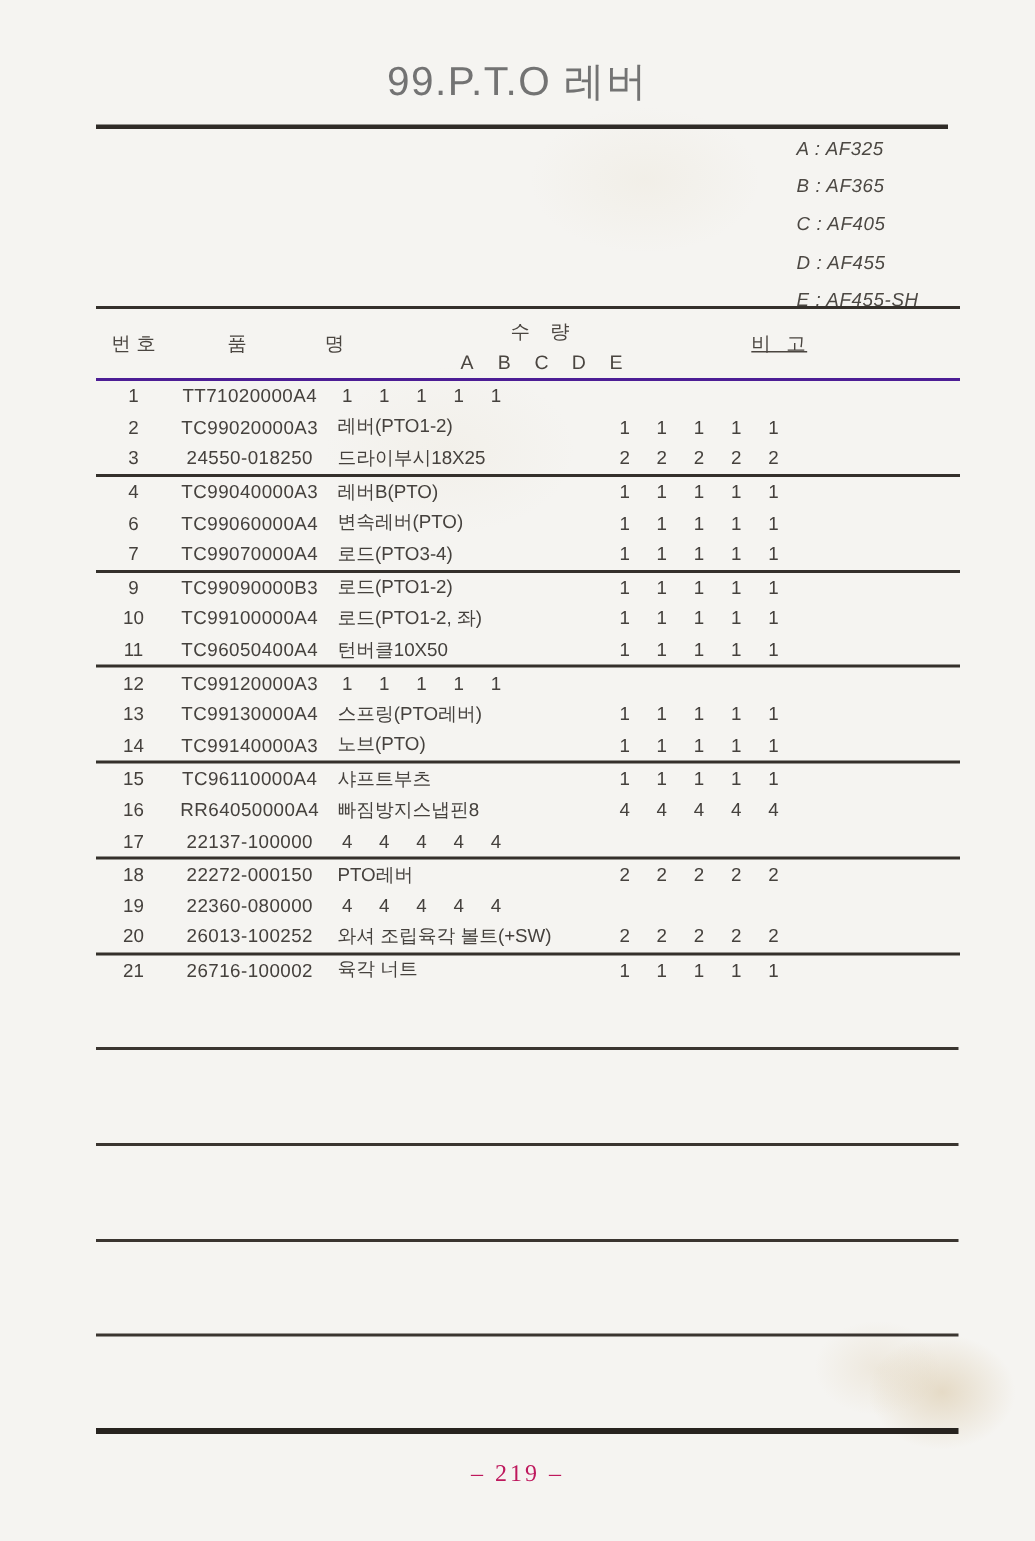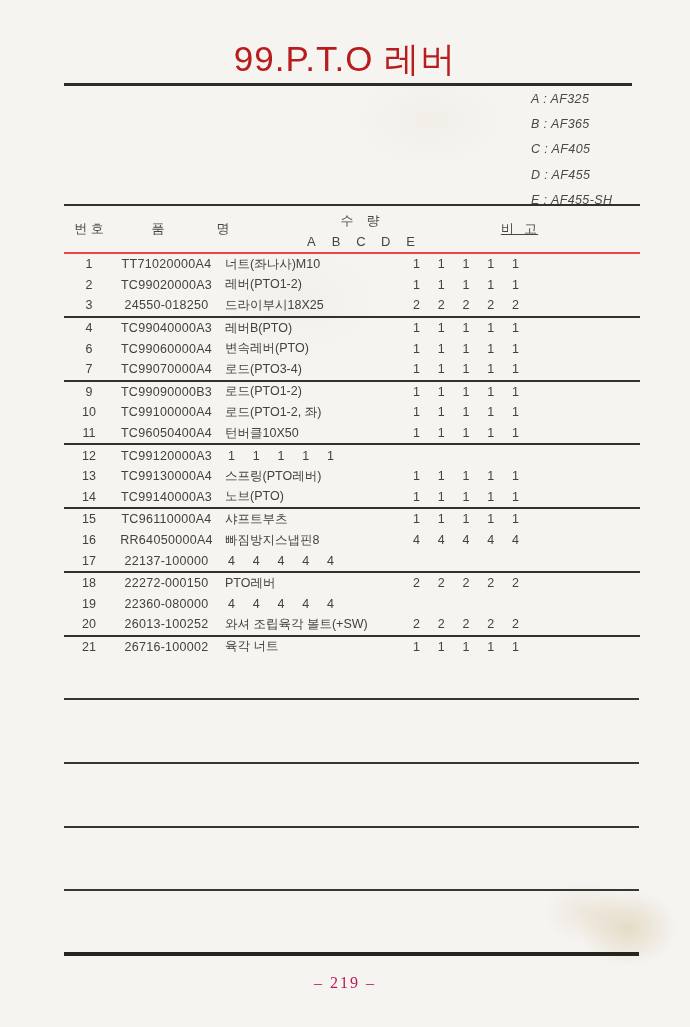--- a/index.html
+++ b/index.html
@@ -10,28 +10,28 @@
       radial-gradient(ellipse 70px 55px at 628px 928px, rgba(203,176,128,.38), rgba(203,176,128,0) 70%),
       radial-gradient(ellipse 60px 45px at 585px 912px, rgba(203,176,128,.18), rgba(203,176,128,0) 70%),
       radial-gradient(ellipse 110px 70px at 430px 120px, rgba(210,192,150,.10), rgba(210,192,150,0) 70%),
       radial-gradient(ellipse 120px 80px at 300px 300px, rgba(210,192,150,.08), rgba(210,192,150,0) 70%),
       #f5f4f1;
     color:#474340;
   }
   .pre{white-space:pre;}
   
   .title{position:absolute;top:36px;left:0;width:100%;text-align:center;
-    font-size:35px;letter-spacing:1px;color:#b91c1c;}
+    font-size:27px;letter-spacing:1px;color:#737373;}
   .title-rule{position:absolute;top:83px;left:64px;width:568px;height:3px;background:#2f2b27;}
   
   .legend{position:absolute;top:86px;left:531px;font-size:12.5px;color:#4c4843;}
   .legend-item{height:25.4px;display:flex;align-items:center;letter-spacing:.4px;font-style:italic;}
   
   .table{position:absolute;top:204px;left:64px;width:576px;border-top:2px solid #34302b;}
-  .thead{height:46px;border-bottom:2px solid #ef4444;display:flex;font-size:13px;color:#4a4540;}
+  .thead{height:46px;border-bottom:2px solid #4c1d95;display:flex;font-size:13px;color:#4a4540;}
   .c-no{width:50px;flex:none;display:flex;align-items:center;justify-content:center;}
   .c-part{width:105px;flex:none;display:flex;align-items:center;justify-content:center;letter-spacing:.3px;}
   .c-name{width:185px;flex:none;display:flex;align-items:center;}
   .thead .c-name{justify-content:center;gap:52px;transform:translateX(-16px);}
   .c-qty{width:124px;flex:none;display:flex;align-items:center;}
   .c-rem{flex:1;display:flex;align-items:center;justify-content:center;text-decoration:underline;}
   .thead .c-rem{transform:translateX(-12px);letter-spacing:1px;}
   .qty-head{width:124px;flex:none;display:flex;flex-direction:column;}
   .qty-top{height:24px;display:flex;align-items:flex-end;justify-content:center;letter-spacing:2px;}
   .qty-letters{height:22px;display:flex;align-items:center;}
@@ -79,21 +79,20 @@
           <span class="qcell">E</span>
         </div>
     </div>
     <div class="c-rem pre">비  고</div>
   </div>
   <div>
       <div class="group">
         <div class="row">
           <div class="c-no">1</div>
           <div class="c-part">TT71020000A4</div>
-          <div class="c-name">너트(좌나사)M10</div>
           <div class="c-qty">
             <span class="qcell">1</span>
             <span class="qcell">1</span>
             <span class="qcell">1</span>
             <span class="qcell">1</span>
             <span class="qcell">1</span>
           </div>
           <div class="c-rem"></div>
         </div>
         <div class="row">

